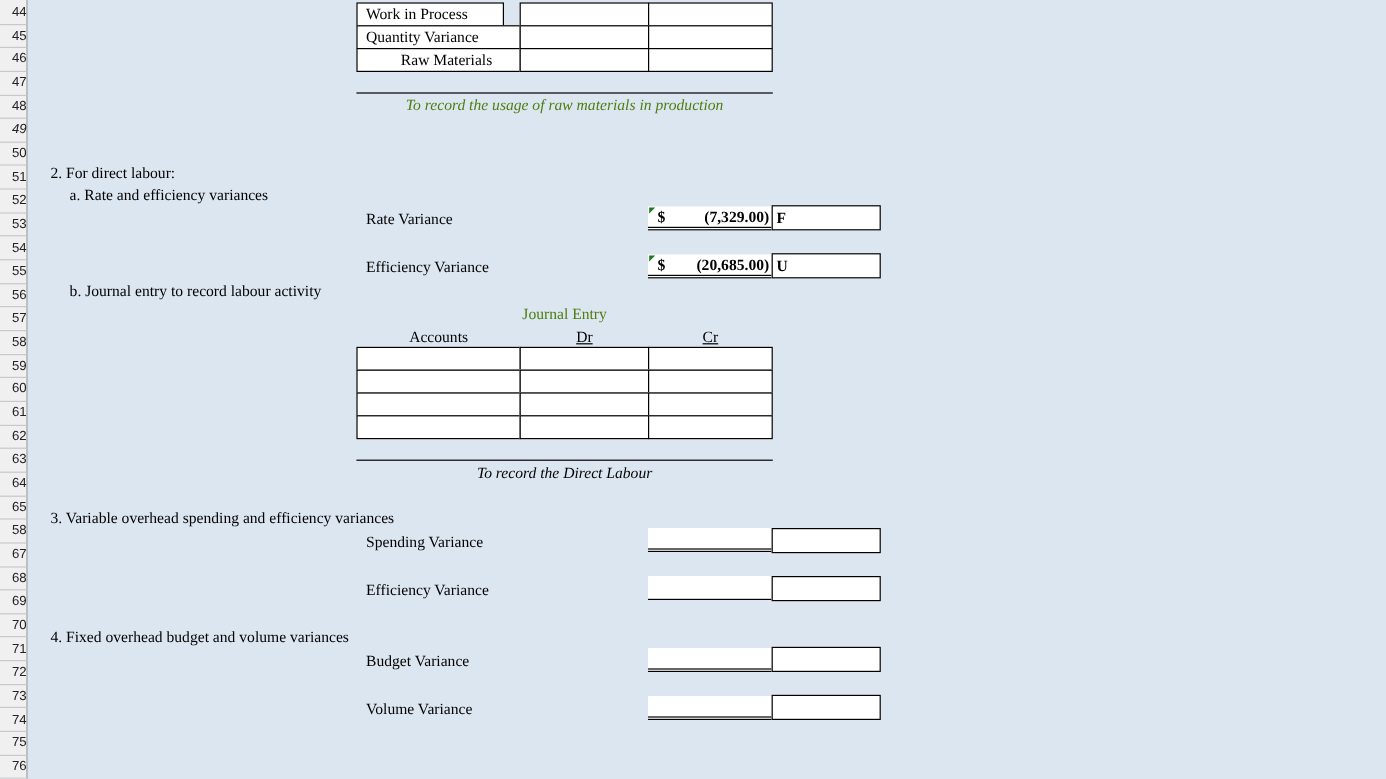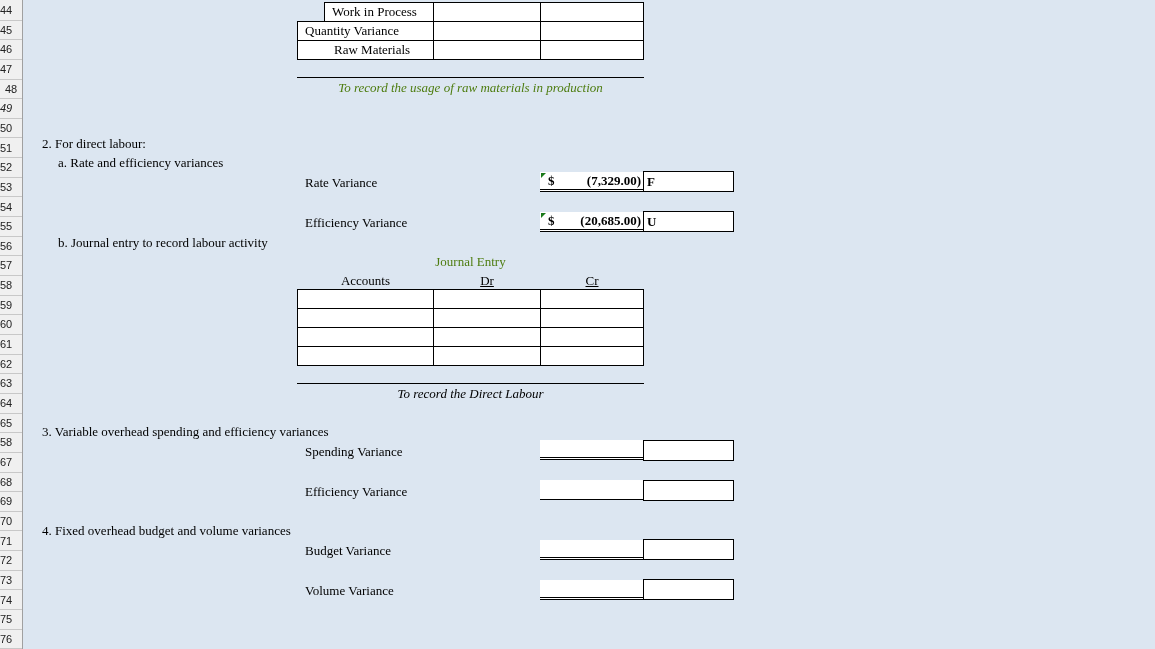--- a/index.html
+++ b/index.html
@@ -9,21 +9,21 @@
     font-family:"Liberation Serif", serif; font-size:13px; color:#000;
   }
   .rowhdr {
     position:absolute; left:0; top:-8px; width:22px; height:700px;
     background:#f0f0f0; border-right:1px solid #a0a0a0;
   }
   .rh {
     position:absolute; left:0; width:22px; height:19.6px; box-sizing:border-box;
     border-bottom:1px solid #c8c8c8;
     font-family:"Liberation Sans", sans-serif; font-size:11px; color:#222;
-    line-height:19px; padding-left:0;
+    line-height:19px; padding-left:10px;
   }
   .t { position:absolute; white-space:nowrap; line-height:19px; }
   .red { color:#4d7c0f; }
   .italic { font-style:italic; }
   .cell {
     position:absolute; background:#fff; box-sizing:border-box;
     border:1px solid #000; height:20px;
     padding-left:7px; line-height:18px; white-space:nowrap;
   }
   .hline { position:absolute; height:0; border-top:1px solid #000; }
@@ -79,21 +79,21 @@
     <div class="rh" style="top: 500.25px;">69</div>
     <div class="rh" style="top: 519.9px;">70</div>
     <div class="rh" style="top: 539.55px;">71</div>
     <div class="rh" style="top: 559.2px;">72</div>
     <div class="rh" style="top: 578.85px;">73</div>
     <div class="rh" style="top: 598.5px;">74</div>
     <div class="rh" style="top: 618.15px;">75</div>
     <div class="rh" style="top: 637.8px;">76</div>
   </div>
 
-<div class="cell" style="left:297px;top:2px;width:110px;margin-left:27px;">Work in Process</div>
+<div class="cell" style="left:297px;top:2px;width:123px;">Work in Process</div>
 <div class="cell" style="left:433px;top:2px;width:108px;"></div>
 <div class="cell" style="left:540px;top:2px;width:104px;"></div>
 <div class="cell" style="left:297px;top:21px;width:137px;">Quantity Variance</div>
 <div class="cell" style="left:433px;top:21px;width:108px;"></div>
 <div class="cell" style="left:540px;top:21px;width:104px;"></div>
 <div class="cell" style="left:297px;top:40px;width:137px;padding-left:36px;">Raw Materials</div>
 <div class="cell" style="left:433px;top:40px;width:108px;"></div>
 <div class="cell" style="left:540px;top:40px;width:104px;"></div>
 <div class="hline" style="left:297px;top:77px;width:347px;"></div>
 <div class="t red italic" style="left:297px;width:347px;text-align:center;top:78px;">To record the usage of raw materials in production</div>

